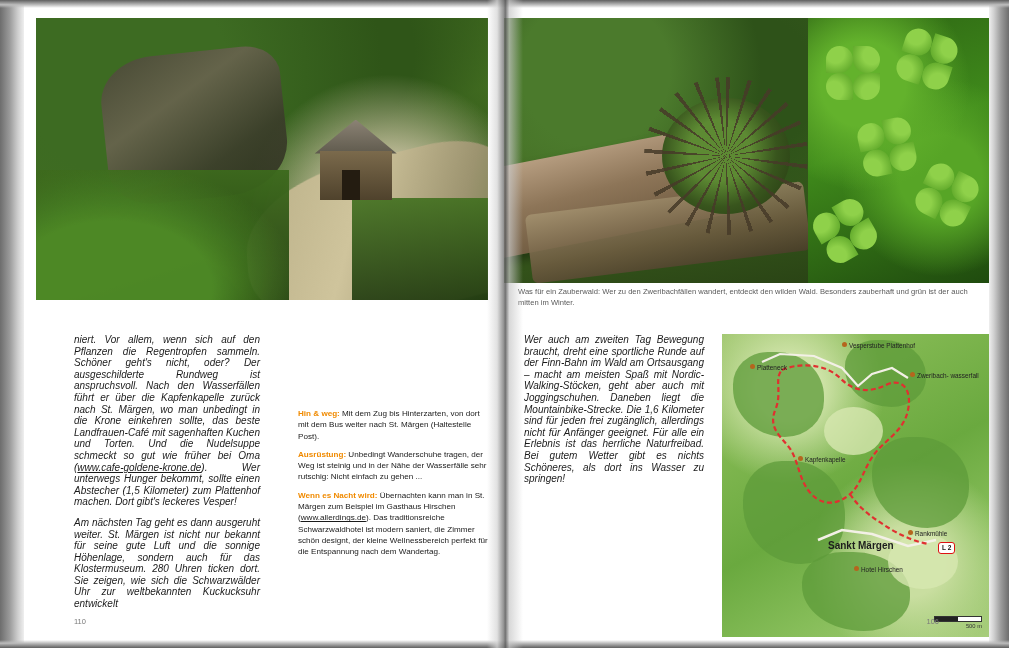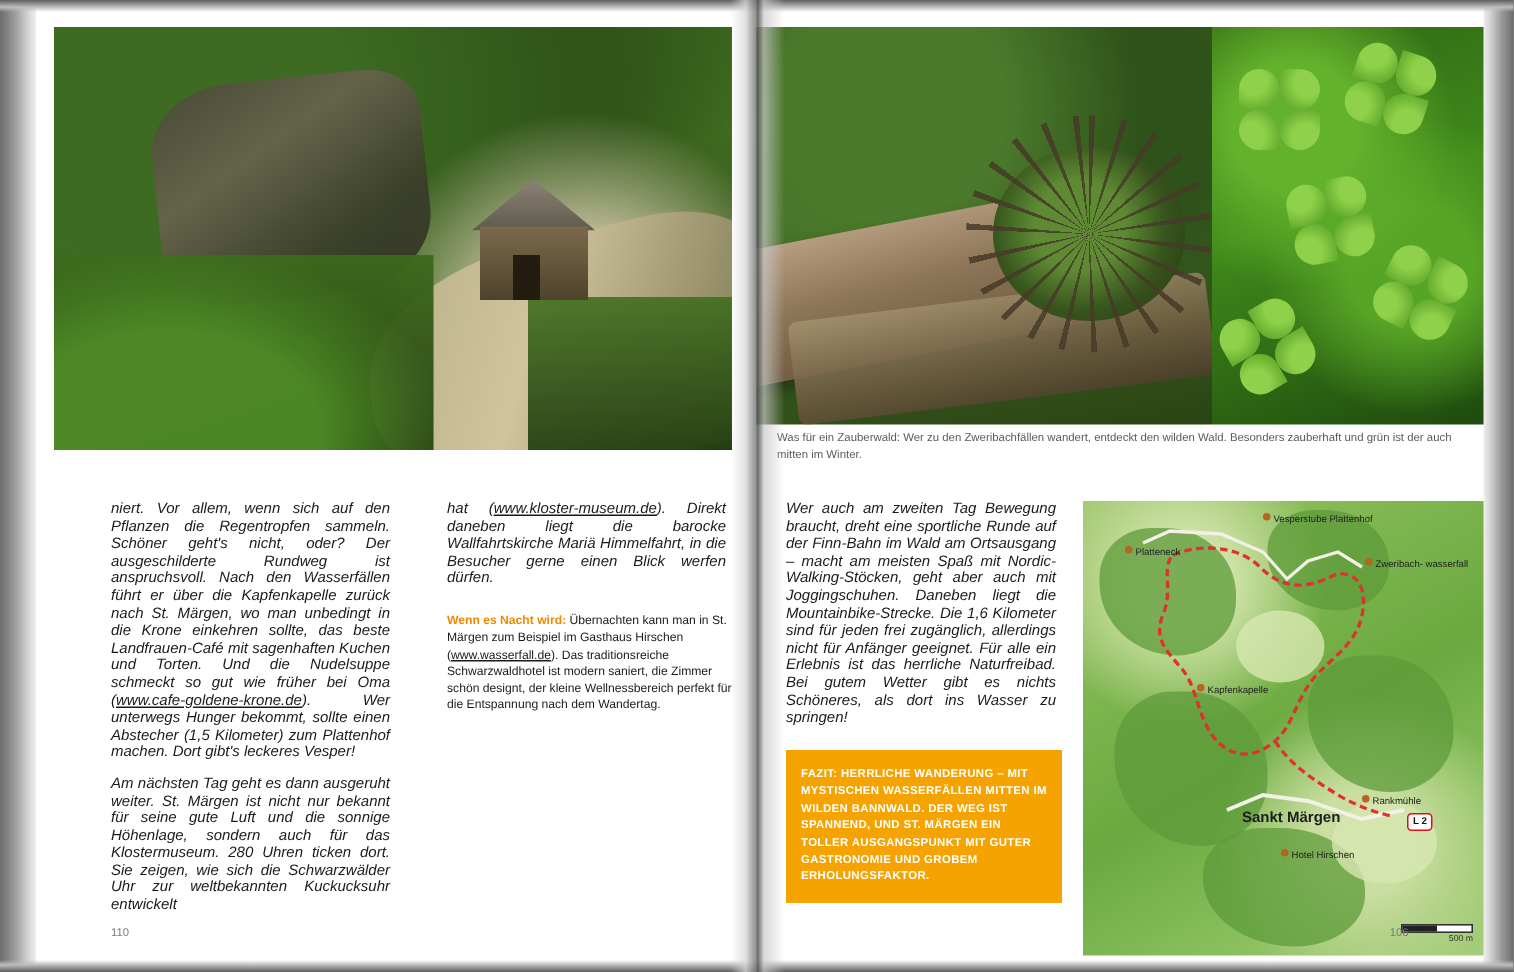--- a/index.html
+++ b/index.html
@@ -243,33 +243,31 @@
       </div>
   </div>
 
   <div class="caption">Was für ein Zauberwald: Wer zu den Zweribachfällen wandert, entdeckt den wilden Wald. Besonders zauberhaft und grün ist der auch mitten im Winter.</div>
 
   <div class="col col-1">
     <p><span>niert. Vor allem, wenn sich auf den Pflanzen die Regentropfen sammeln. Schöner geht's nicht, oder? Der ausgeschilderte Rundweg ist anspruchsvoll. Nach den Wasserfällen führt er über die Kapfenkapelle zurück nach St. Märgen, wo man unbedingt in die Krone einkehren sollte, das beste Landfrauen-Café mit sagenhaften Kuchen und Torten. Und die Nudelsuppe schmeckt so gut wie früher bei Oma (</span><a href="#">www.cafe-goldene-krone.de</a><span>). Wer unterwegs Hunger bekommt, sollte einen Abstecher (1,5 Kilometer) zum Plattenhof machen. Dort gibt's leckeres Vesper!</span></p>
     <p>Am nächsten Tag geht es dann ausgeruht weiter. St. Märgen ist nicht nur bekannt für seine gute Luft und die sonnige Höhenlage, sondern auch für das Klostermuseum. 280 Uhren ticken dort. Sie zeigen, wie sich die Schwarzwälder Uhr zur weltbekannten Kuckucksuhr entwickelt</p>
   </div>
 
-  <div class="col col-2">
-    <p><span>hat (</span><a href="#">www.kloster-museum.de</a><span>). Direkt daneben liegt die barocke Wallfahrtskirche Mariä Himmelfahrt, in die Besucher gerne einen Blick werfen dürfen.</span></p>
-  </div>
 
   <div class="infoblock">
-    <p><span class="lbl">Wenn es Nacht wird:</span><span> Übernachten kann man in St. Märgen zum Beispiel im Gasthaus Hirschen (</span><a href="#">www.wasserfall.de</a><span>). Das traditionsreiche Schwarzwaldhotel ist modern saniert, die Zimmer schön designt, der kleine Wellnessbereich perfekt für die Entspannung nach dem Wandertag.</span></p>
+    <p><span class="lbl">Hin &amp; weg:</span><span> Mit dem Zug bis Hinterzarten, von dort mit dem Bus weiter nach St. Märgen (Haltestelle Post).</span></p>
+    <p><span class="lbl">Ausrüstung:</span><span> Unbedingt Wanderschuhe tragen, der Weg ist steinig und in der Nähe der Wasserfälle sehr rutschig: Nicht einfach zu gehen ...</span></p>
+    <p><span class="lbl">Wenn es Nacht wird:</span><span> Übernachten kann man in St. Märgen zum Beispiel im Gasthaus Hirschen (</span><a href="#">www.allerdings.de</a><span>). Das traditionsreiche Schwarzwaldhotel ist modern saniert, die Zimmer schön designt, der kleine Wellnessbereich perfekt für die Entspannung nach dem Wandertag.</span></p>
   </div>
 
   <div class="col col-3">
     <p>Wer auch am zweiten Tag Bewegung braucht, dreht eine sportliche Runde auf der Finn-Bahn im Wald am Ortsausgang – macht am meisten Spaß mit Nordic-Walking-Stöcken, geht aber auch mit Joggingschuhen. Daneben liegt die Mountainbike-Strecke. Die 1,6 Kilometer sind für jeden frei zugänglich, allerdings nicht für Anfänger geeignet. Für alle ein Erlebnis ist das herrliche Naturfreibad. Bei gutem Wetter gibt es nichts Schöneres, als dort ins Wasser zu springen!</p>
   </div>
 
-  <div class="fazit">Fazit: Herrliche Wanderung – mit mystischen Wasserfällen mitten im wilden Bannwald. Der Weg ist spannend, und St. Märgen ein toller Ausgangspunkt mit guter Gastronomie und grobem Erholungsfaktor.</div>
 
   <div class="map">
     <div class="forest f1"></div>
       <div class="forest f2"></div>
       <div class="forest f3"></div>
     <div class="forest f4"></div>
       <div class="forest f5"></div>
     <div class="meadow m1"></div>
       <div class="meadow m2"></div>
 

